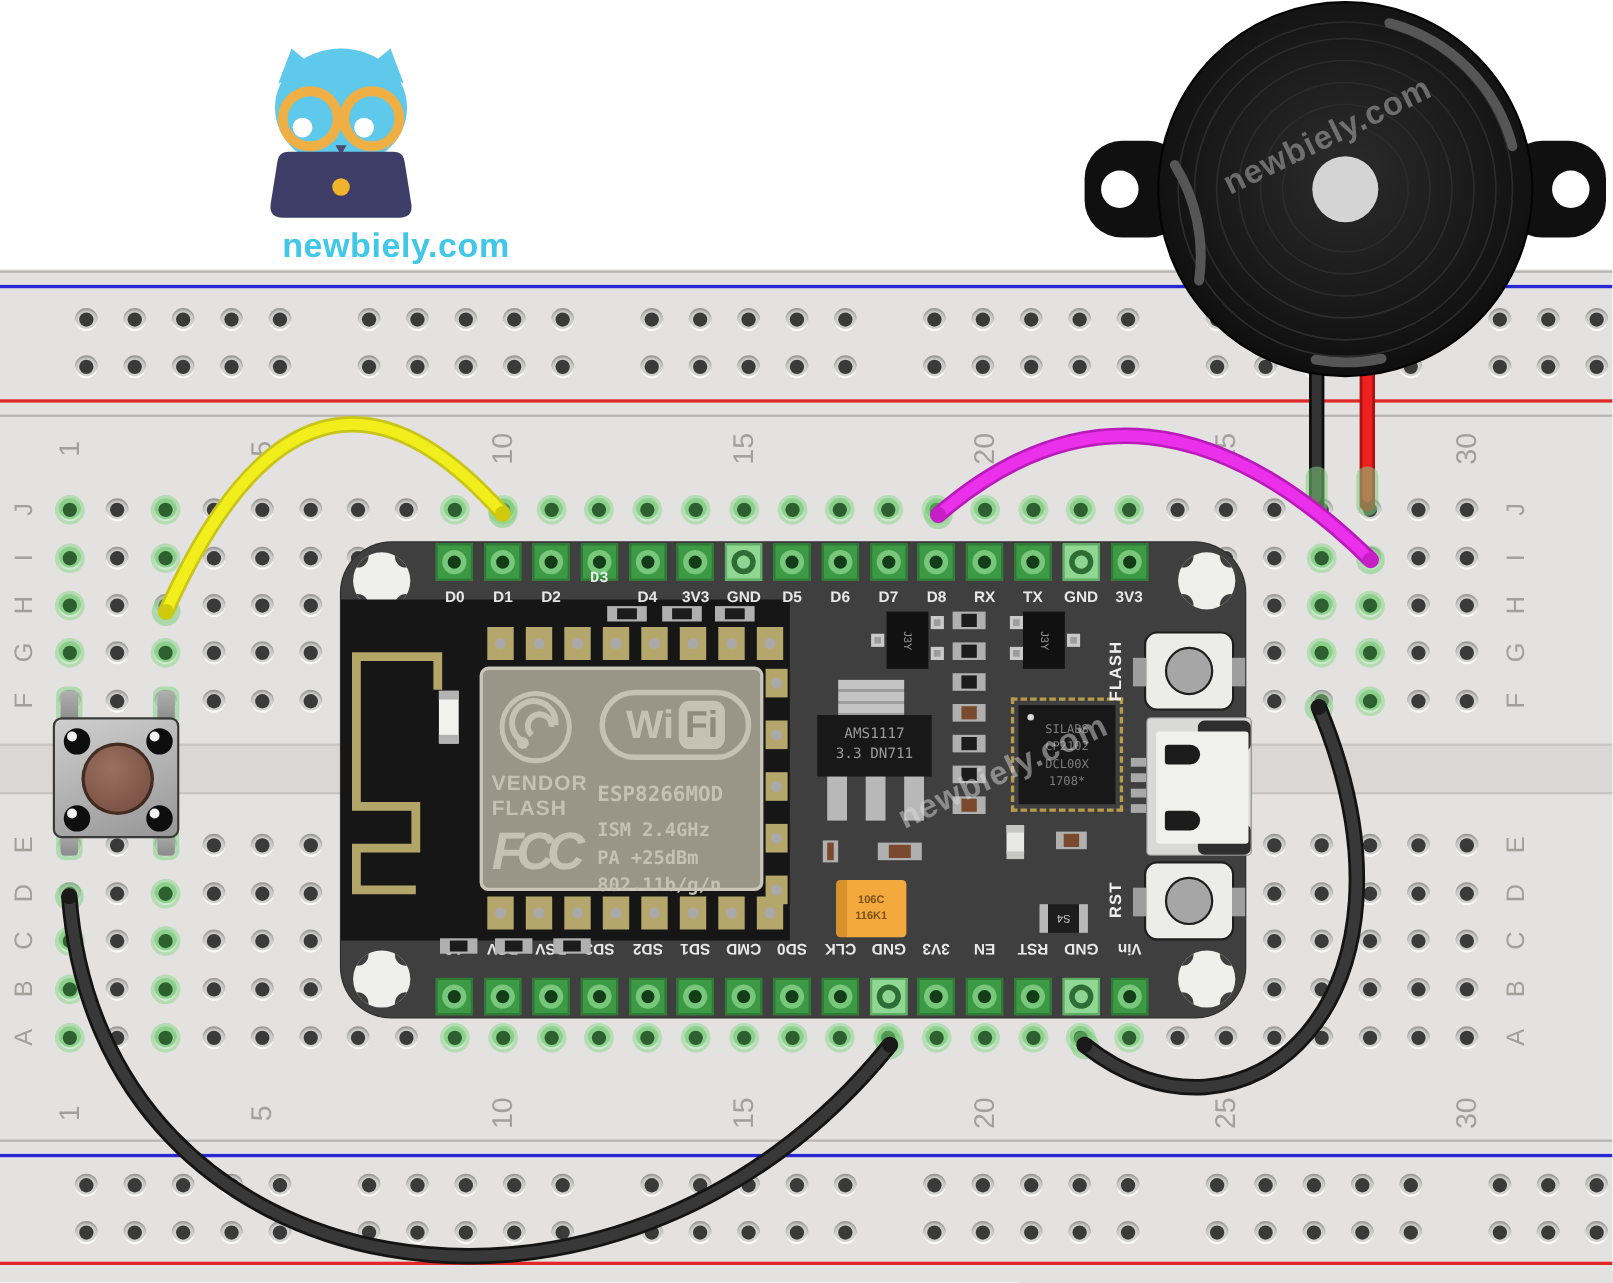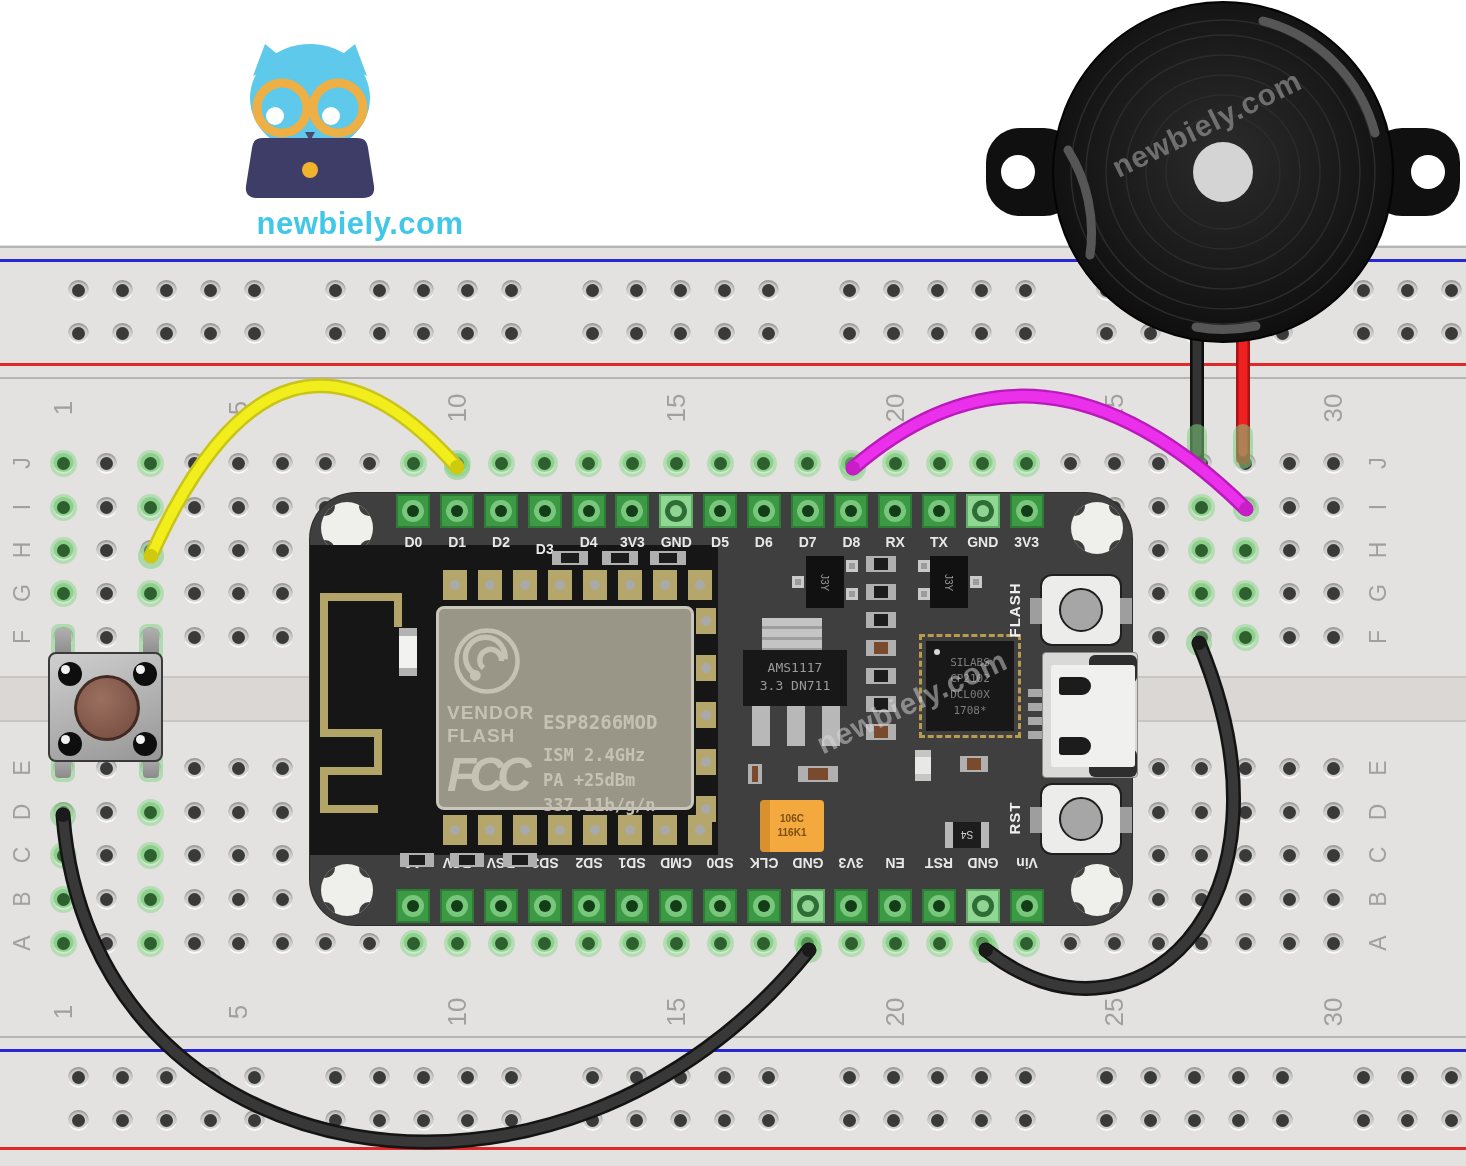--- a/index.html
+++ b/index.html
@@ -601,29 +601,33 @@
         <path d="M82,44 V14 H8 V150 H62 V188 H8 V226 H62" fill="none" stroke="#b3a568" stroke-width="8"></path>
       </svg>
       <div class="white-smd"></div>
       <div class="shield">
         <svg class="abs" style="left:12px;top:16px" width="72" height="72" viewBox="0 0 80 80">
           <circle cx="40" cy="40" r="34" fill="none" stroke="#c5c2b4" stroke-width="5"></circle>
           <path d="M26 54 a22 22 0 1 1 34 -16" fill="none" stroke="#c5c2b4" stroke-width="6"></path>
           <path d="M36 48 a12 12 0 1 1 20 -8" fill="none" stroke="#c5c2b4" stroke-width="6"></path>
           <circle cx="27" cy="56" r="6" fill="#c5c2b4"></circle>
         </svg>
+        <div class="wifi-badge">
+          <span class="wi">Wi</span>
+          <span class="fi">Fi</span>
+        </div>
         <div class="model">
           <div>VENDOR</div>
           <div>FLASH</div>
         </div>
         <div class="modname">ESP8266MOD</div>
         <div class="fcc">FCC</div>
         <div class="spec" style="top:136px">ISM 2.4GHz</div>
         <div class="spec" style="top:161px">PA  +25dBm</div>
-        <div class="spec" style="top:186px">337.11b/g/n</div>
+        <div class="spec" style="top:186px">802.11b/g/n</div>
       </div>
     <span class="capad" style="position: absolute; left: 133px; top: 25px; width: 24px; height: 30px;"></span>
         <span class="capad" style="position: absolute; left: 133px; top: 270px; width: 24px; height: 30px;"></span>
         <span class="capad" style="position: absolute; left: 168px; top: 25px; width: 24px; height: 30px;"></span>
         <span class="capad" style="position: absolute; left: 168px; top: 270px; width: 24px; height: 30px;"></span>
         <span class="capad" style="position: absolute; left: 203px; top: 25px; width: 24px; height: 30px;"></span>
         <span class="capad" style="position: absolute; left: 203px; top: 270px; width: 24px; height: 30px;"></span>
         <span class="capad" style="position: absolute; left: 238px; top: 25px; width: 24px; height: 30px;"></span>
         <span class="capad" style="position: absolute; left: 238px; top: 270px; width: 24px; height: 30px;"></span>
         <span class="capad" style="position: absolute; left: 273px; top: 25px; width: 24px; height: 30px;"></span>
@@ -700,21 +704,21 @@
         <i></i>
       </span>
       <span class="pinlab" style="position: absolute; left: 123.2px; top: 41px;">D1</span>
       <span class="pad" style="position: absolute; left: 174px; top: 1px;">
         <i></i>
       </span>
       <span class="pinlab" style="position: absolute; left: 167px; top: 41px;">D2</span>
       <span class="pad" style="position: absolute; left: 217.8px; top: 1px;">
         <i></i>
       </span>
-      <span class="pinlab" style="position: absolute; left: 210.8px; top: 48px;">D3</span>
+      <span class="pinlab" style="position: absolute; left: 210.8px; top: 25px; font-family: Liberation Mono, monospace;">D3</span>
       <span class="pad" style="position: absolute; left: 261.6px; top: 1px;">
         <i></i>
       </span>
       <span class="pinlab" style="position: absolute; left: 254.6px; top: 41px;">D4</span>
       <span class="pad" style="position: absolute; left: 305.4px; top: 1px;">
         <i></i>
       </span>
       <span class="pinlab" style="position: absolute; left: 298.4px; top: 41px;">3V3</span>
       <span class="pad gnd" style="position: absolute; left: 349.2px; top: 1px;">
         <i></i>

